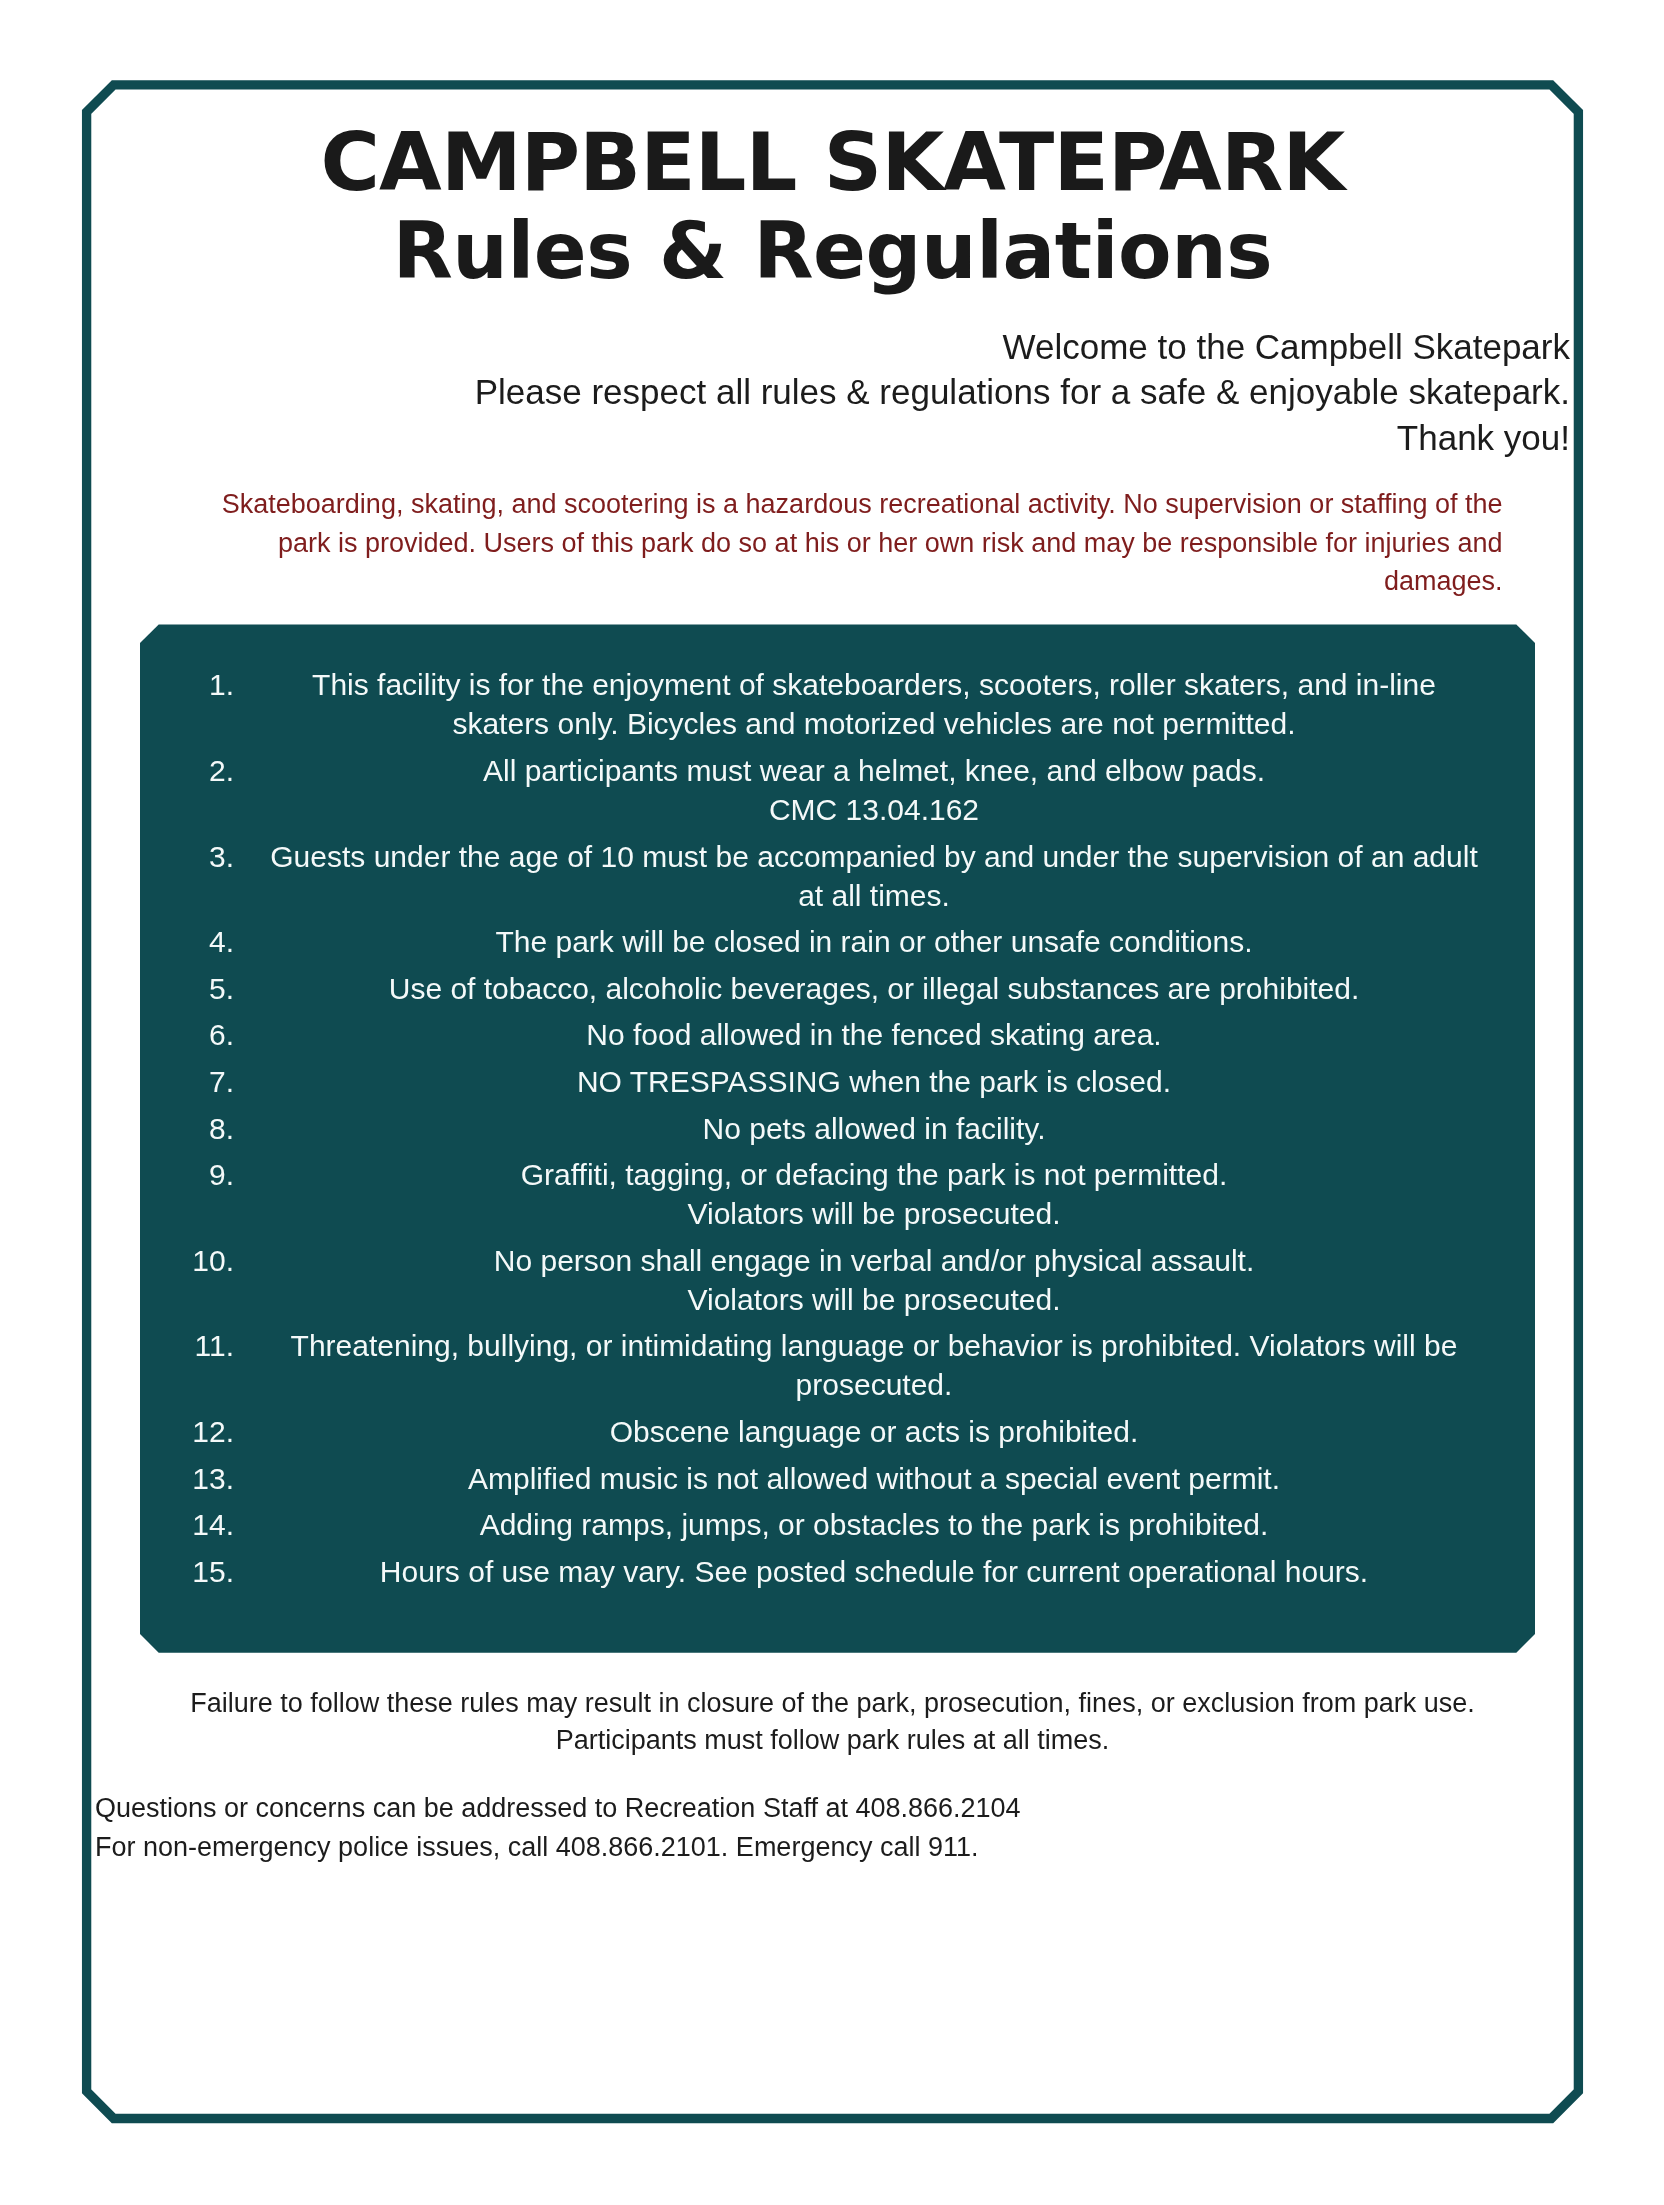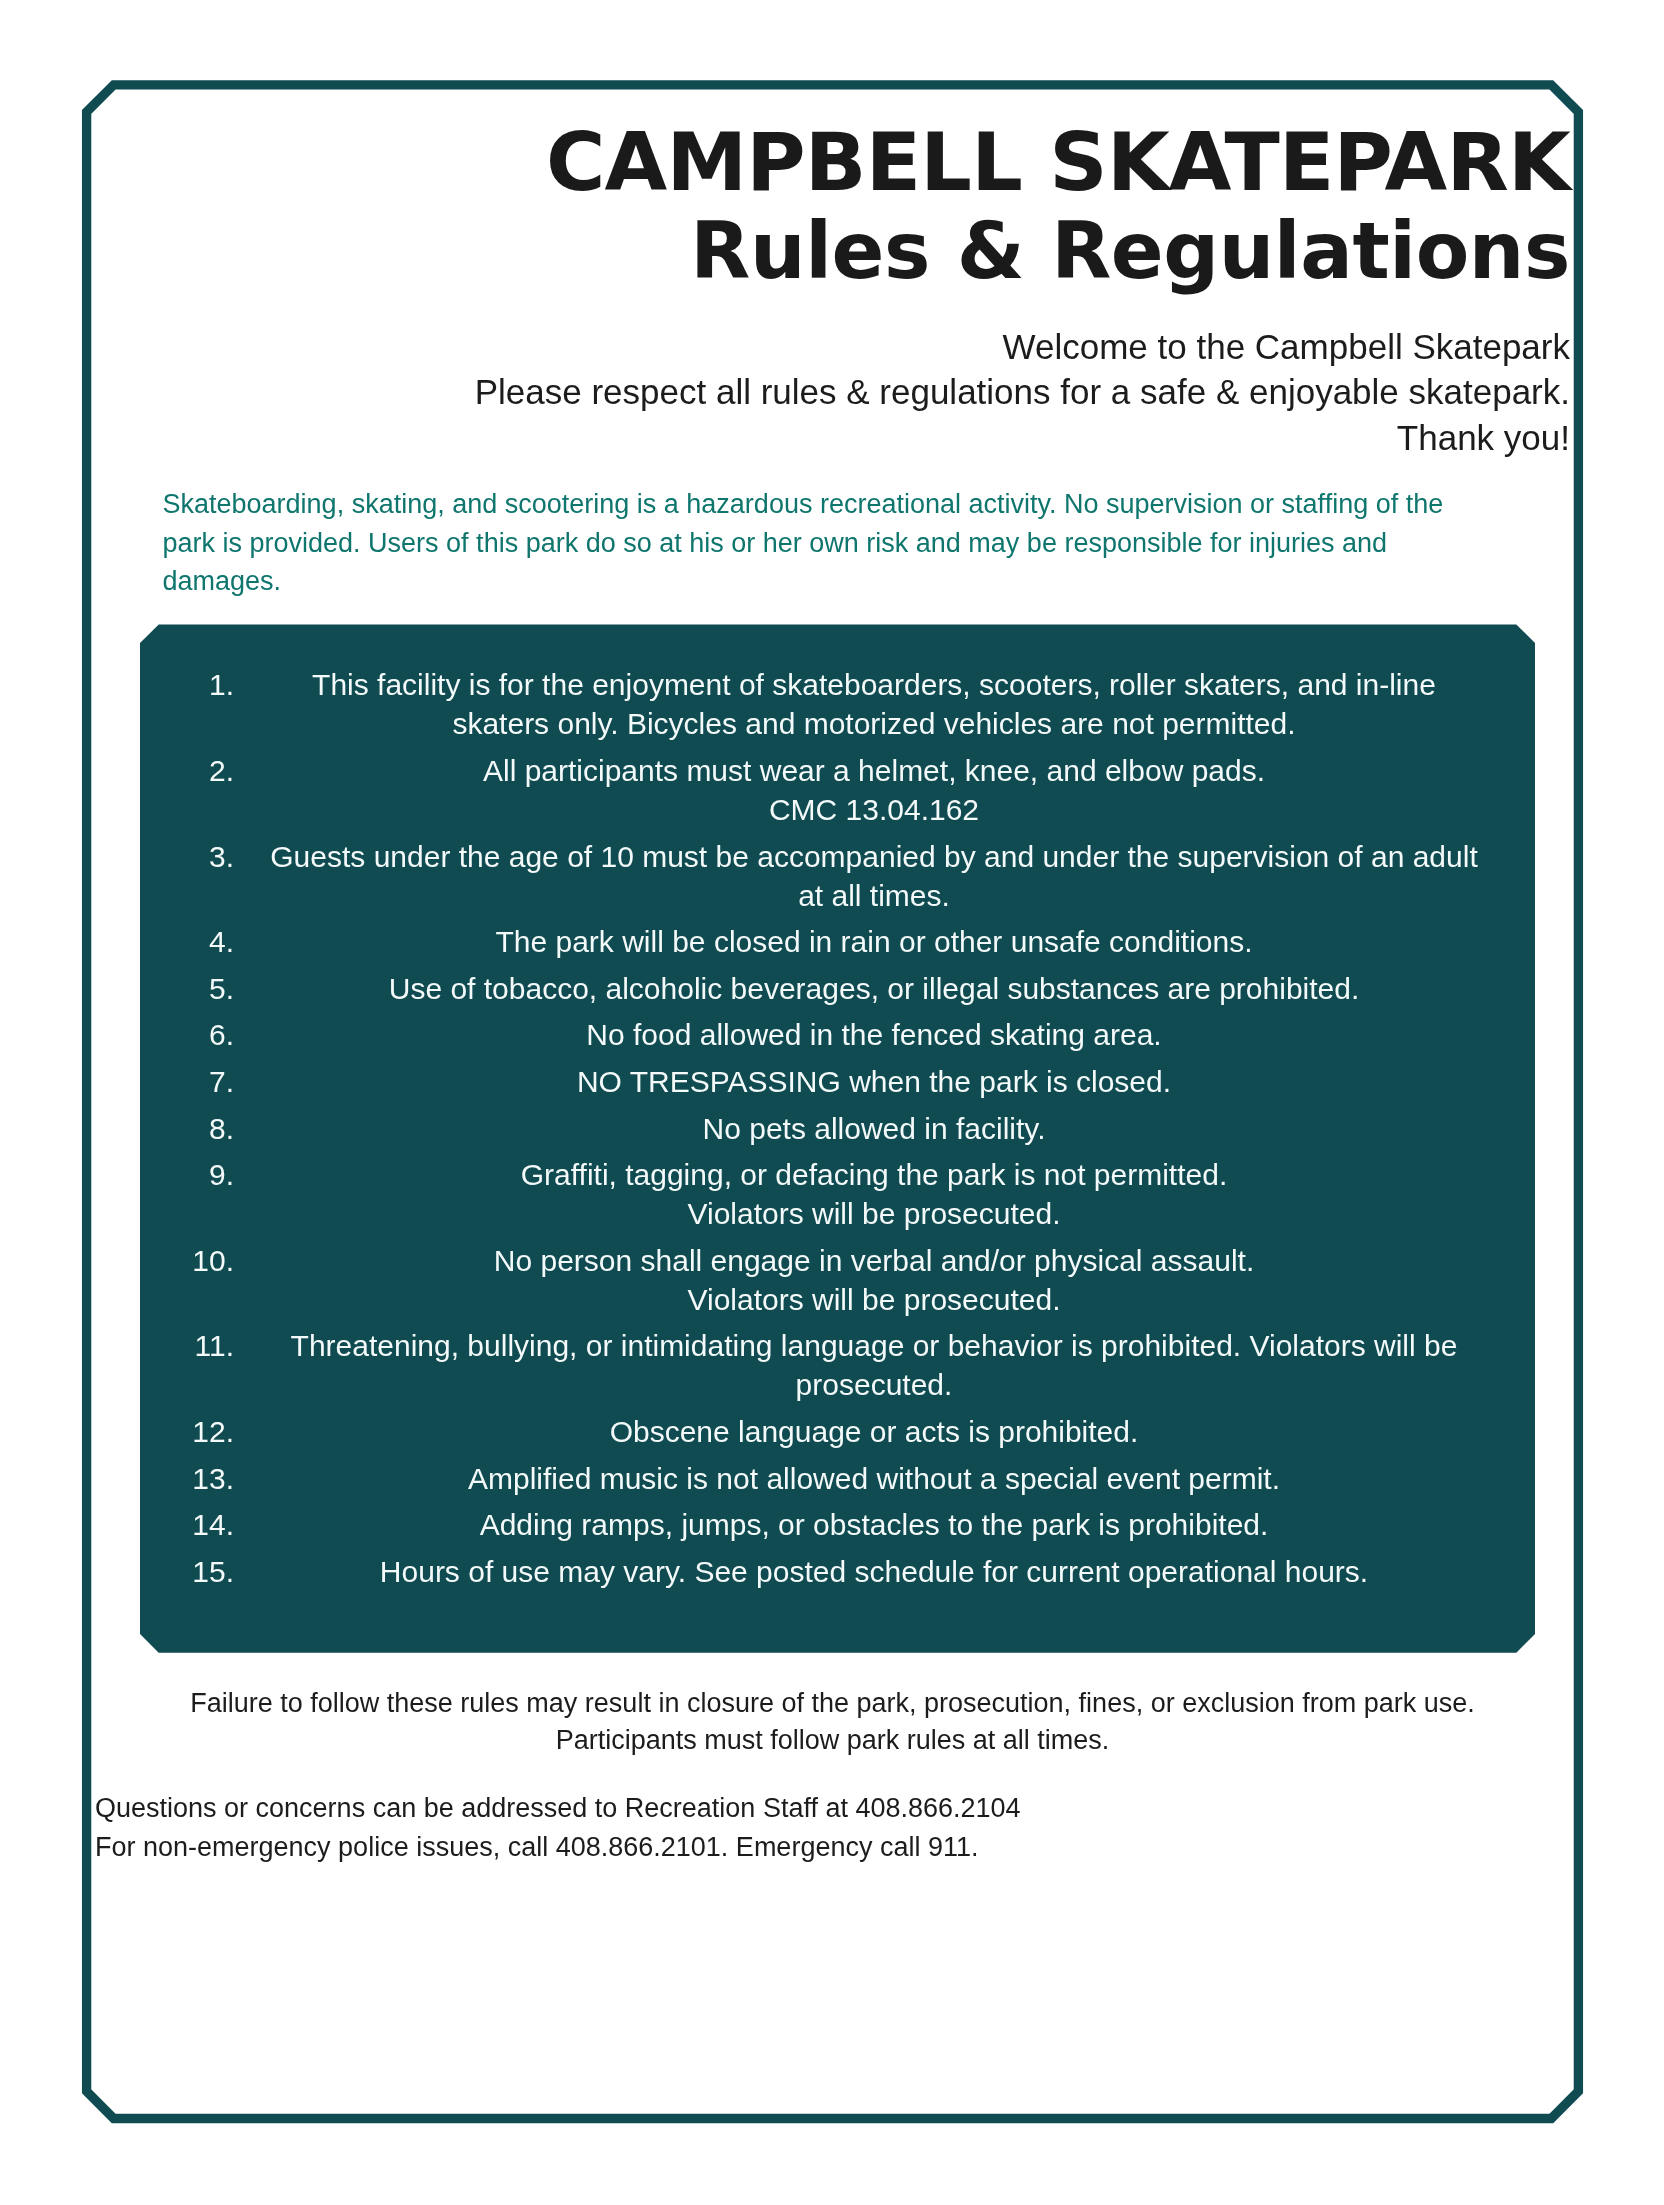--- a/index.html
+++ b/index.html
@@ -38,21 +38,21 @@
     left: 95px;
     top: 95px;
     width: 1475px;
     height: 2015px;
     box-sizing: border-box;
     padding: 0;
   }
 
   
   .title-block {
-    text-align: right;
+    text-align: center;
     padding-top: 27px;
   }
   .title-line-1,
   .title-line-2 {
     color: #1a1a1a;
     font-family: "DejaVu Sans", sans-serif;
     font-weight: 900;
     letter-spacing: -0.4px;
     line-height: 1.0;
     white-space: nowrap;
@@ -73,22 +73,22 @@
     font-size: 35px;
     line-height: 1.30;
     margin-top: 34px;
     font-family: "Liberation Sans", sans-serif;
     font-weight: 400;
   }
   .welcome div { white-space: nowrap; }
 
   
   .disclaimer {
-    text-align: left;
-    color: #0f766e;
+    text-align: right;
+    color: #7f1d1d;
     font-size: 27px;
     line-height: 1.42;
     margin: 25.4px auto 0 auto;
     width: 1340px;
     font-weight: 400;
   }
 
   
   .rules-wrap {
     position: relative;

